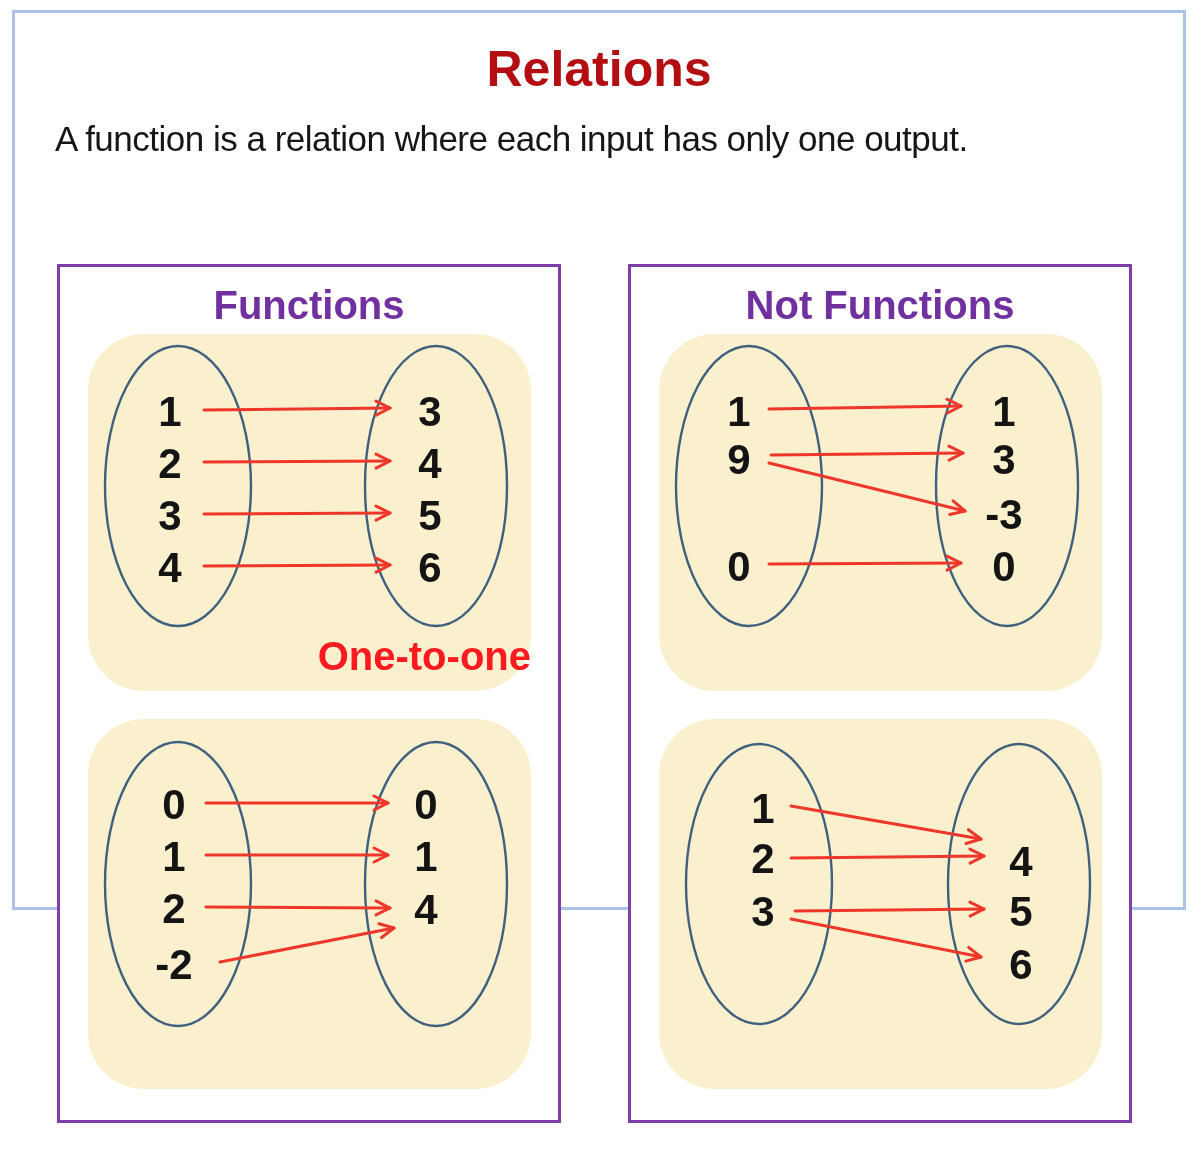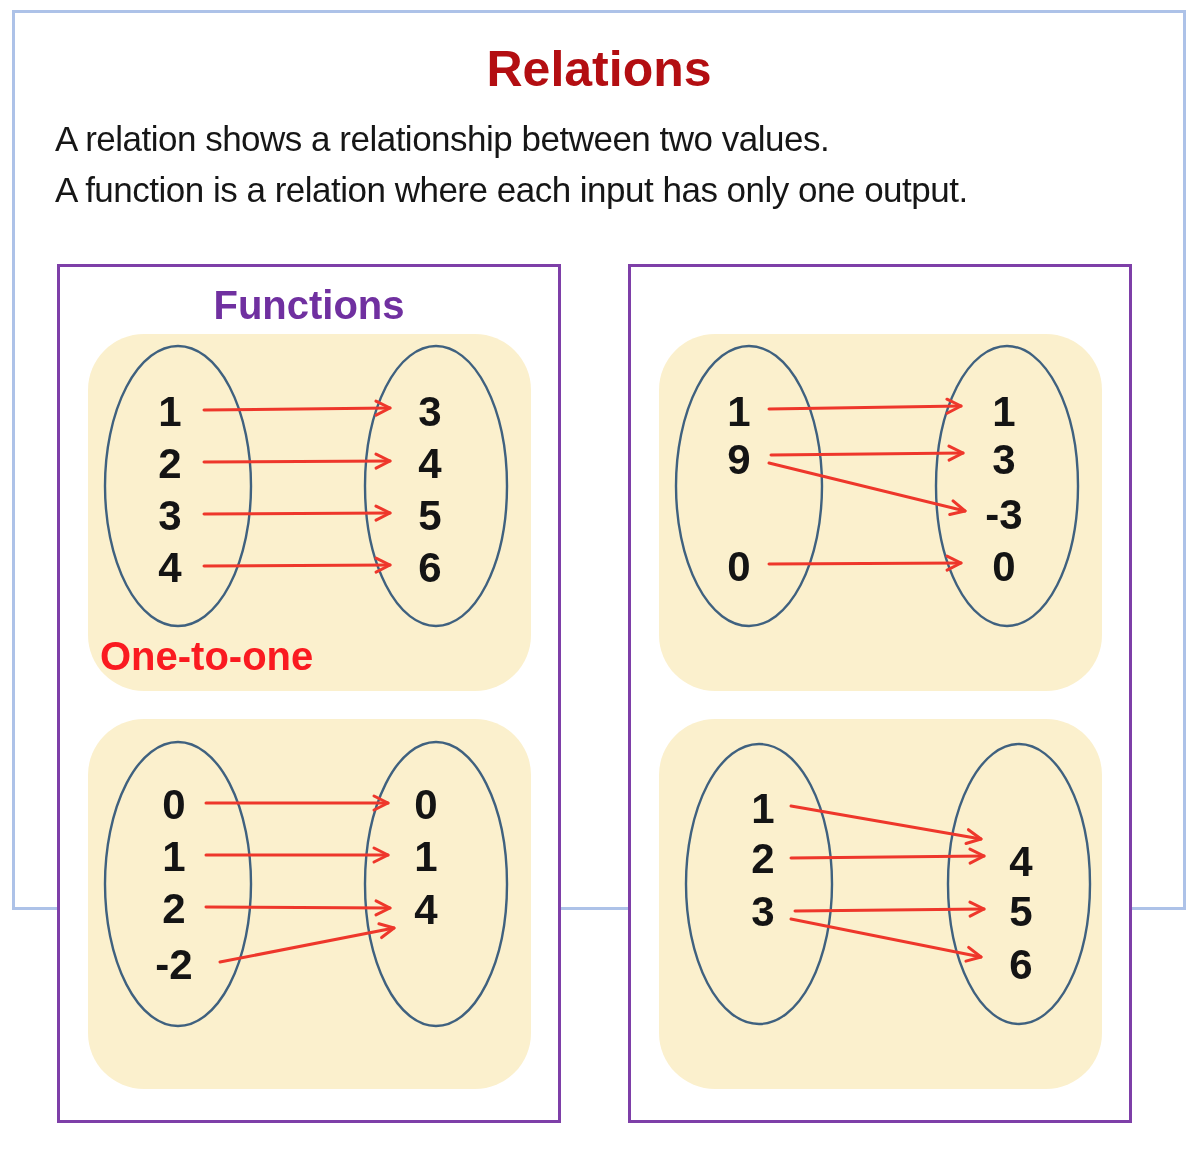--- a/index.html
+++ b/index.html
@@ -30,21 +30,21 @@
     margin:16px 0 0 0;text-align:center;
     font-size:40px;line-height:44px;font-weight:bold;color:#7030a0;
   }
   .panel{
     position:absolute;left:28px;width:443px;background:#fbf0cd;border-radius:56px;
   }
   .panel.top{top:67px;height:357px;}
   .panel.bottom{top:452px;height:370px;}
   .panel svg{position:absolute;left:0;top:0;}
   .panel-label{
-    position:absolute;left:12px;right:0;bottom:12px;text-align:left;
+    position:absolute;left:0;right:0;bottom:12px;text-align:right;
     font-size:40px;font-weight:bold;color:#fa1a20;
   }
   .panel.bottom .panel-label{bottom:14px;}
   .num{
     font-family:"Liberation Sans",sans-serif;font-size:42px;font-weight:bold;fill:#141414;
     text-anchor:middle;dominant-baseline:central;
   }
   .setEllipse{fill:none;stroke:#3f617f;stroke-width:2.4;}
   .arrow{stroke:#ee372b;stroke-width:3;stroke-linecap:round;marker-end:url(#ah);}
 </style>
@@ -57,21 +57,20 @@
       <path d="M3,3 L17,10 L3,17" fill="none" stroke="#ee372b" stroke-width="3" stroke-linecap="round" stroke-linejoin="round"></path>
     </marker>
   </defs>
 </svg>
 
 <div class="frame">
 
   <h1 class="title">Relations</h1>
 
   <div class="intro">
-    <div>A relation shows a relationship between two values.</div>
     <div>A function is a relation where each input has only one output.</div>
   </div>
 
   <section class="col-box left">
     <h2 class="col-heading">Functions</h2>
 
     <div class="panel top">
       <svg width="443" height="357" viewBox="0 0 443 357">
         <ellipse class="setEllipse" cx="90" cy="152" rx="73" ry="140"></ellipse>
         <ellipse class="setEllipse" cx="348" cy="152" rx="71" ry="140"></ellipse>
@@ -104,20 +103,21 @@
         <text class="num" x="86" y="189">2</text>
         <text class="num" x="86" y="245">-2</text>
         <text class="num" x="338" y="85">0</text>
         <text class="num" x="338" y="137">1</text>
         <text class="num" x="338" y="190">4</text>
       </svg>
     </div>
   </section>
 
   <section class="col-box right">
+    <h2 class="col-heading">Not Functions</h2>
 
     <div class="panel top">
       <svg width="443" height="357" viewBox="0 0 443 357">
         <ellipse class="setEllipse" cx="90" cy="152" rx="73" ry="140"></ellipse>
         <ellipse class="setEllipse" cx="348" cy="152" rx="71" ry="140"></ellipse>
         <line class="arrow" x1="110" y1="75" x2="302" y2="72"></line>
         <line class="arrow" x1="112" y1="121" x2="304" y2="119"></line>
         <line class="arrow" x1="110" y1="129" x2="306" y2="177"></line>
         <line class="arrow" x1="110" y1="230" x2="302" y2="229"></line>
         <text class="num" x="80" y="77">1</text>

